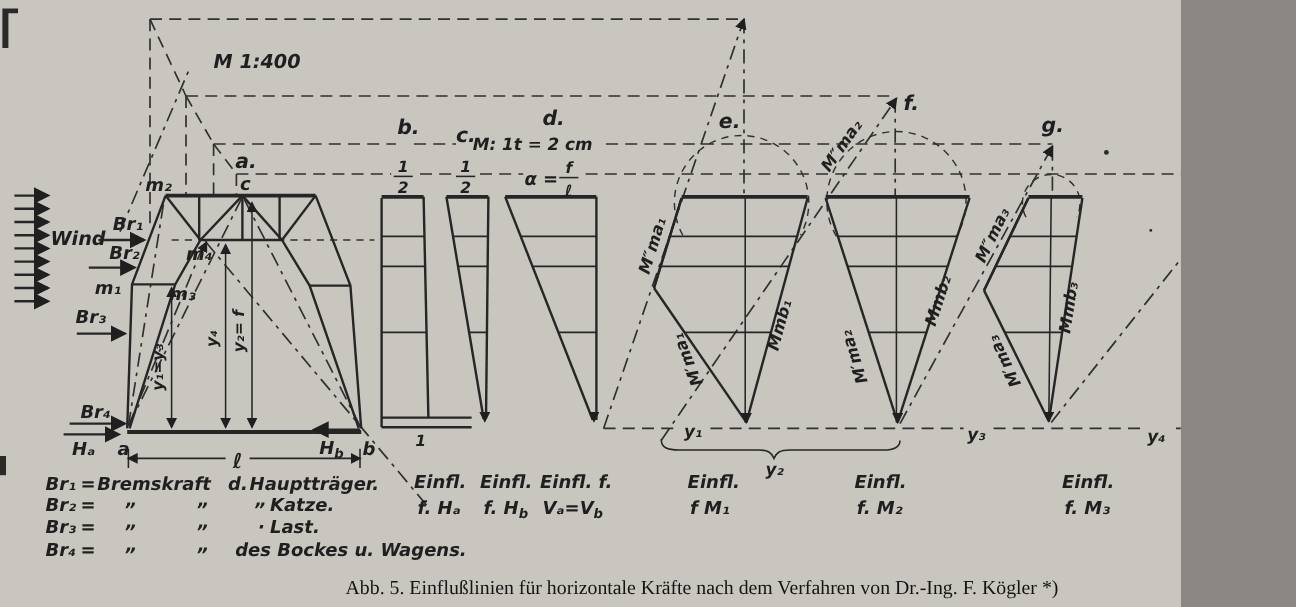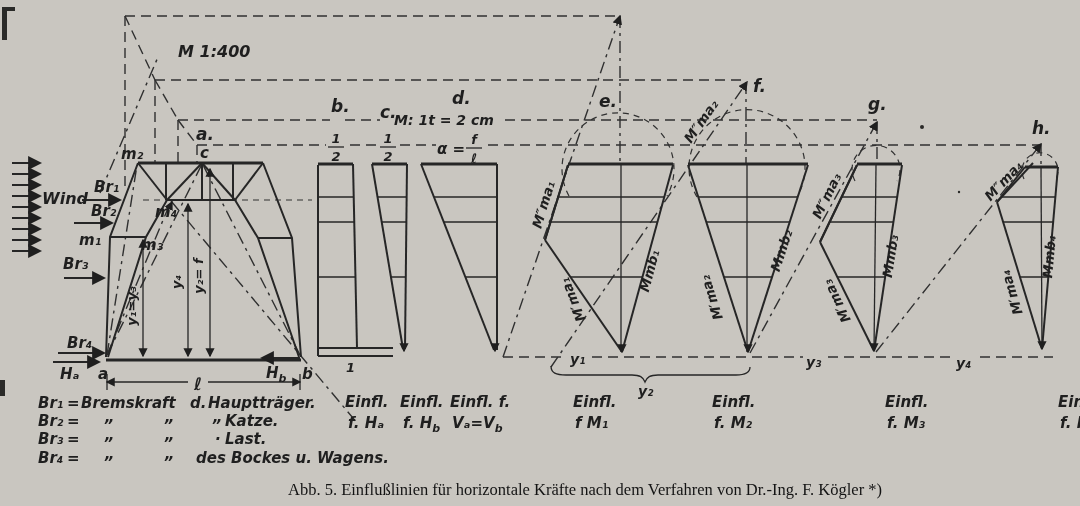--- a/index.html
+++ b/index.html
@@ -1,17 +1,17 @@
 <!DOCTYPE html>
 <html><head>
 <meta charset="utf-8">
 <style>
   html,body{margin:0;padding:0;background:#8a8782;}
   .stage{
-    position:relative;width:1080px;height:506px;overflow:hidden;
+    position:relative;width:984px;height:506px;overflow:hidden;
     background:#c9c6c0;
   }
   svg{position:absolute;left:0;top:0;}
   .hand{font-family:"DejaVu Sans",sans-serif;font-style:italic;font-weight:bold;fill:#1f1f1f;}
   .serif{font-family:"Liberation Serif",serif;fill:#141414;}
   .ln{stroke:#262626;fill:none;}
   .thin{stroke-width:1.3;}
   .mid{stroke-width:2;}
   .thick{stroke-width:3.2;}
   .dash{stroke:#303030;stroke-width:1.4;stroke-dasharray:10 6;fill:none;}

